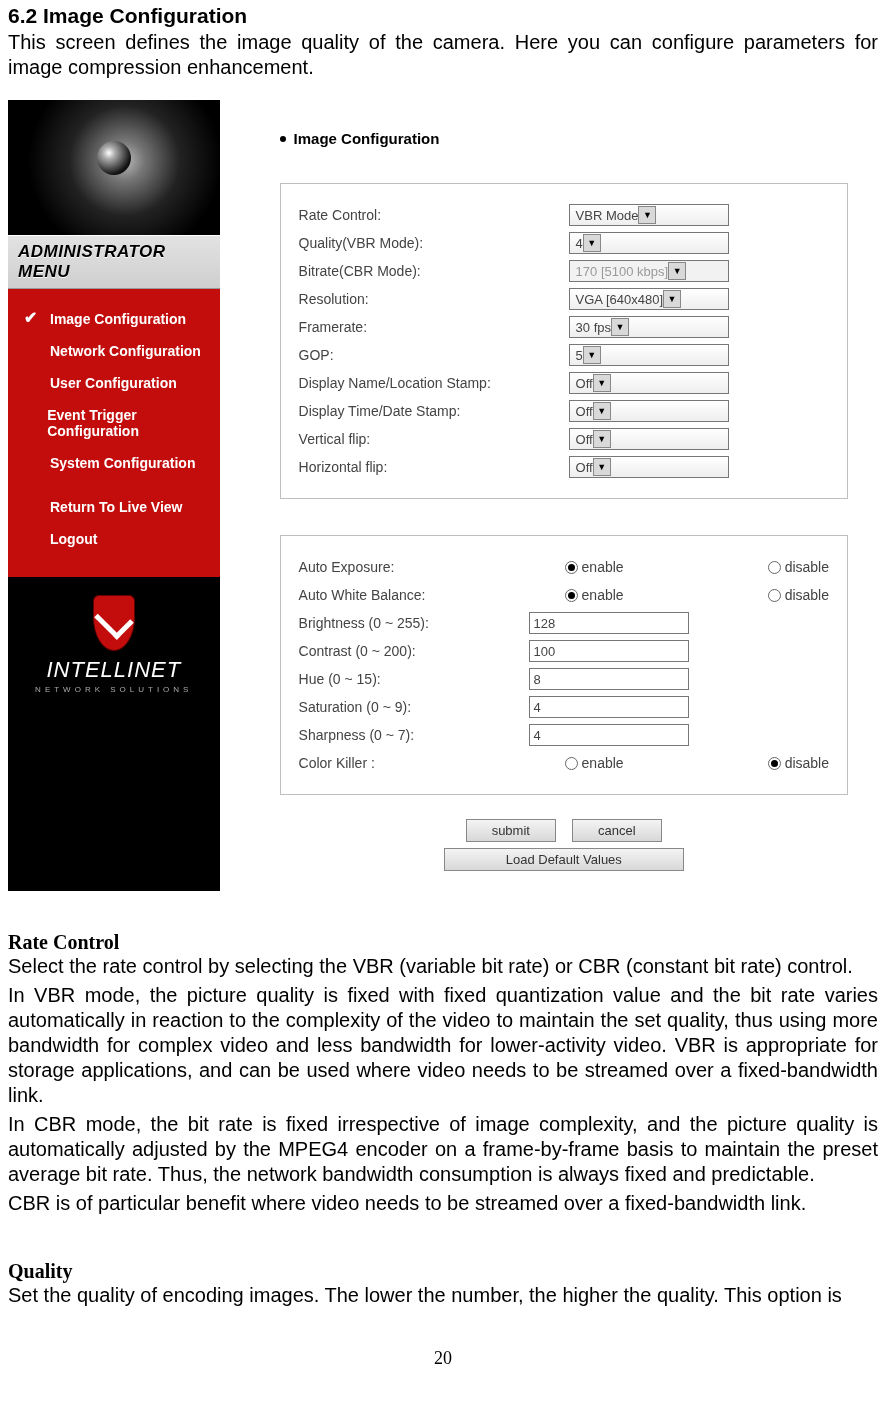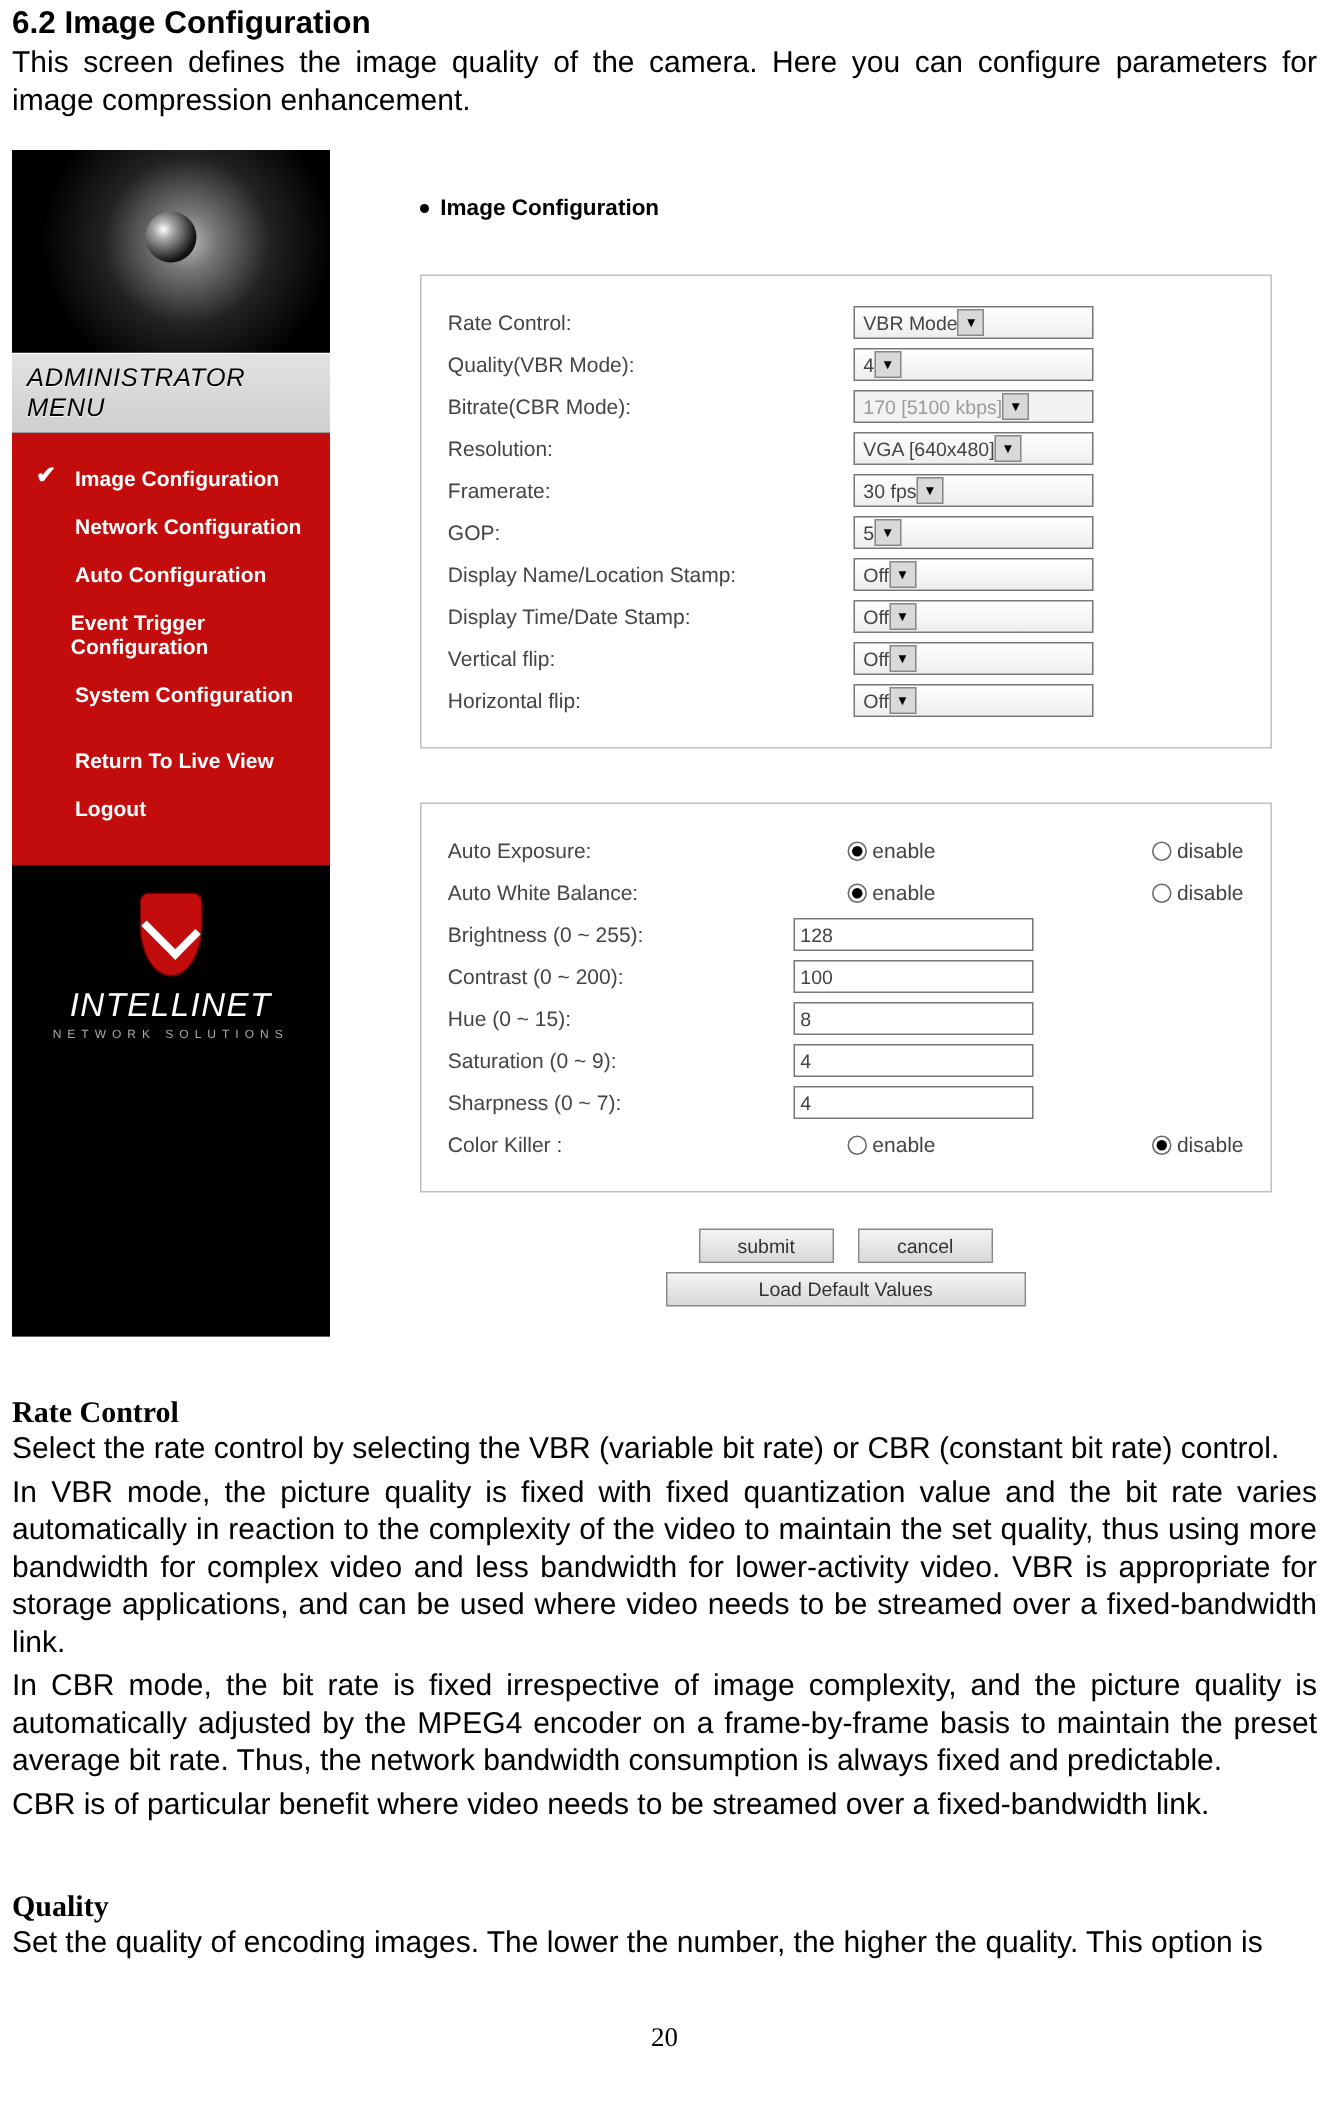--- a/index.html
+++ b/index.html
@@ -48,21 +48,21 @@
     content:"";
     position:absolute; left:42%; top:30%; width:34px;height:34px;
     border-radius:50%;
     background: radial-gradient(circle at 35% 35%, #fff 0%, #aaa 20%, #111 70%);
   }
   .admin-bar {
     background: linear-gradient(#e2e2e2, #cfcfcf);
     border-top: 1px solid #fff;
     border-bottom: 1px solid #999;
     color: #000;
-    font-weight: normal;
+    font-weight: bold;
     font-style: italic;
     font-size: 17px;
     letter-spacing: 0.5px;
     padding: 6px 10px;
     text-shadow: 0 1px 0 #fff;
   }
   .menu {
     background: #c30d0d;
     padding: 14px 14px 22px 14px;
   }
@@ -195,21 +195,21 @@
         <div class="menu-item">
           <span class="check-icon">✔</span>
           <span>Image Configuration</span>
         </div>
         <div class="menu-item">
           <span style="width:18px"></span>
           <span>Network Configuration</span>
         </div>
         <div class="menu-item">
           <span style="width:18px"></span>
-          <span>Auto Configuration</span>
+          <span>User Configuration</span>
         </div>
         <div class="menu-item">
           <span style="width:18px"></span>
           <span>Event Trigger Configuration</span>
         </div>
         <div class="menu-item">
           <span style="width:18px"></span>
           <span>System Configuration</span>
         </div>
         <div class="menu-item sep">

